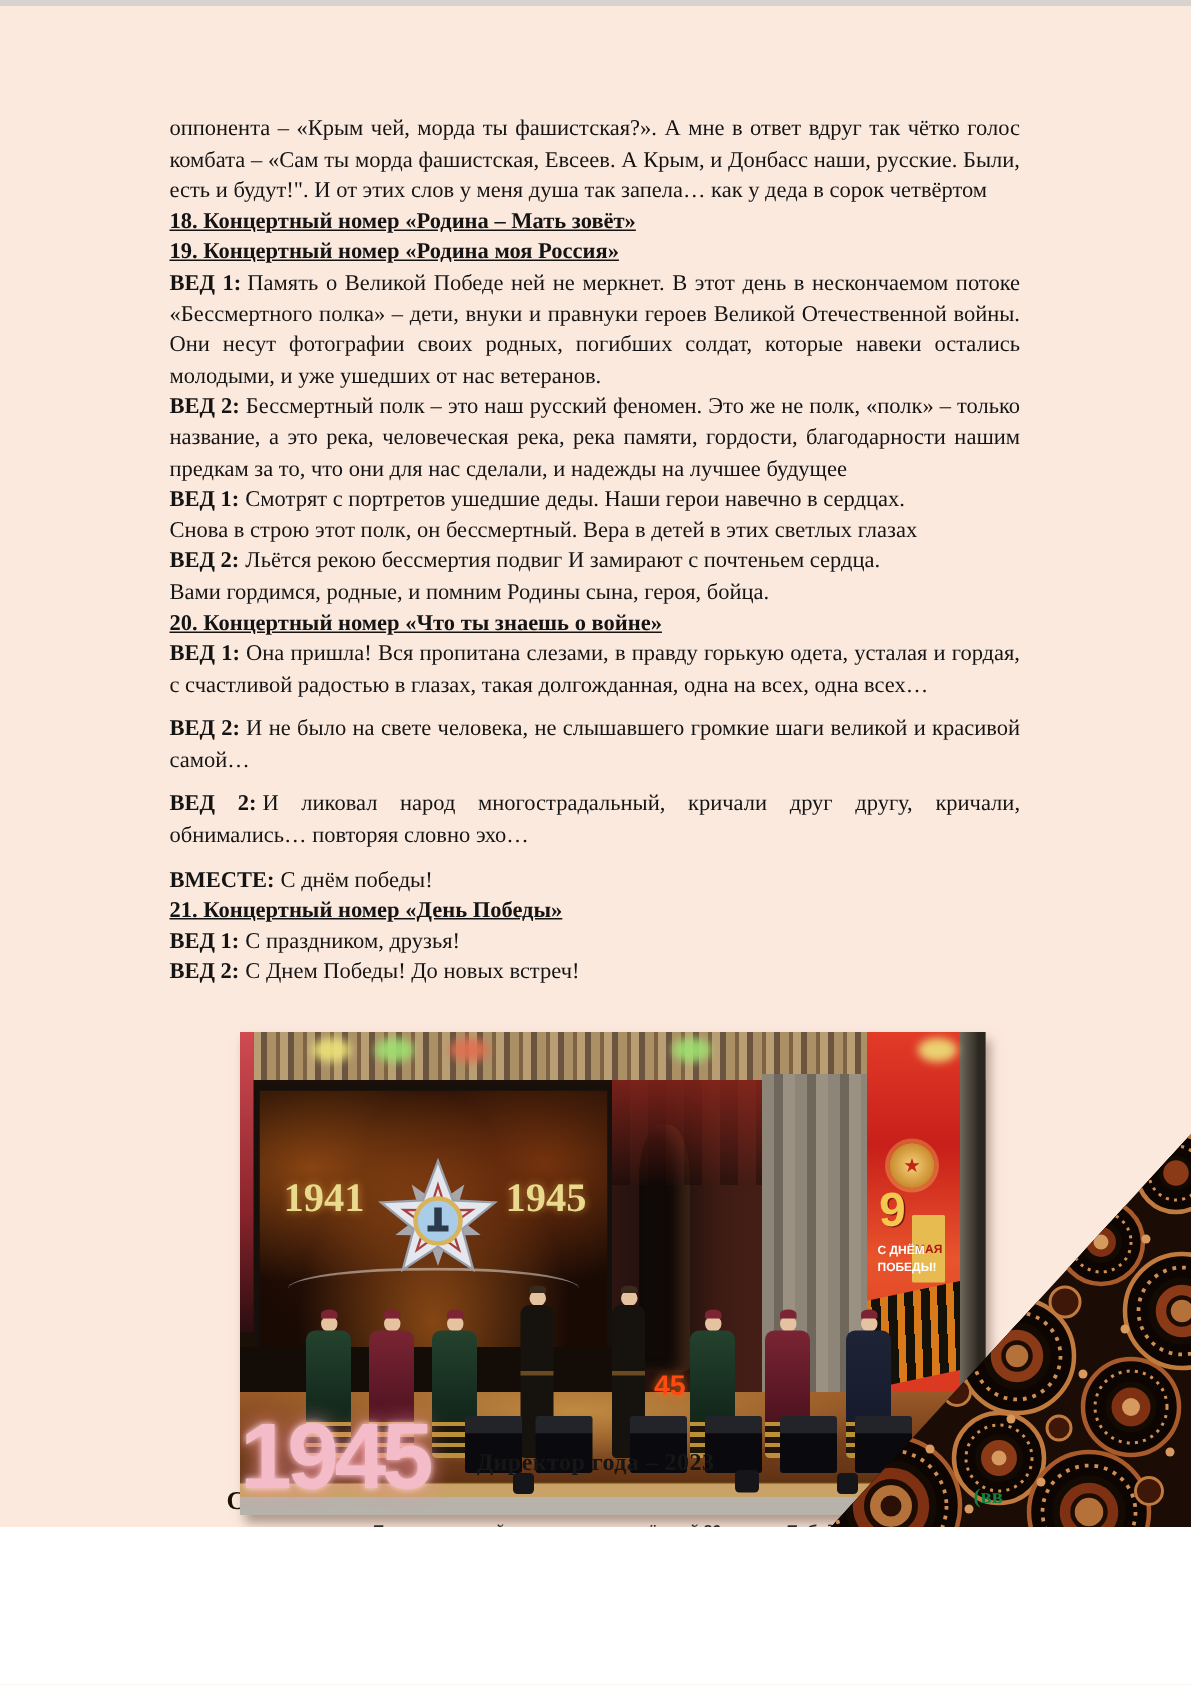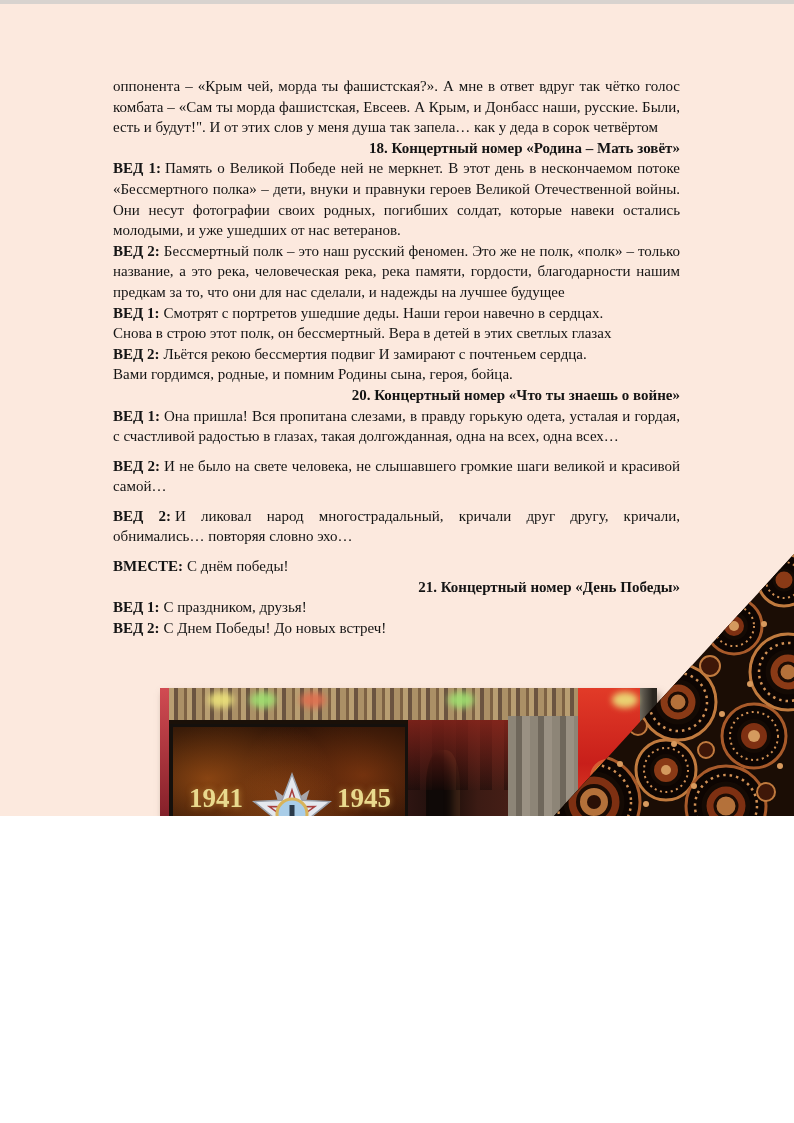--- a/index.html
+++ b/index.html
@@ -1,24 +1,24 @@
 <!DOCTYPE html>
 <html><head>
 <meta charset="utf-8">
 <style>
   html,body{margin:0;padding:0;}
-  .page{position:relative;width:794px;height:816px;background:#fce9de;overflow:hidden;
+  .page{position:relative;width:794px;height:1018px;background:#fce9de;overflow:hidden;
         font-family:"Liberation Serif", serif;color:#141414;}
   .top-strip{position:absolute;left:0;top:0;width:794px;height:4px;background:#d8d3cf;}
 
   
   .doc{position:absolute;left:113px;top:76px;width:567px;font-size:15px;line-height:20.6px;}
   .blk{margin:0;}
   .blk.p{text-align:justify;}
-  .blk.h{text-align:right;font-weight:bold;}
+  .blk.h{text-align:left;font-weight:bold;text-decoration:underline;}
   .blk.gap{margin-top:9px;}
   .lbl{font-weight:bold;}
   .lbl:not(:empty){padding-right:4px;margin-top:25px;}
 
   
   .frag{position:absolute;font-family:"Liberation Serif",serif;font-weight:bold;color:#1a1208;}
   .frag-left{left:151px;top:991px;font-size:17px;z-index:4;}
   .frag-right{left:649px;top:991px;font-size:14px;z-index:9;color:#15803d;}
   .frag-center{left:0;top:967px;width:794px;text-align:center;font-size:16px;z-index:6;color:#161616;letter-spacing:.3px;}
 
@@ -110,20 +110,21 @@
 </style>
 </head>
 <body>
 
 <div class="page">
   <div class="top-strip"></div>
 
   <div class="doc">
     <p class="blk p"><b class="lbl"></b><span>оппонента – «Крым чей, морда ты фашистская?». А мне в ответ вдруг так чётко голос комбата – «Сам ты морда фашистская, Евсеев. А Крым, и Донбасс наши, русские. Были, есть и будут!". И от этих слов у меня душа так запела… как у деда в сорок четвёртом</span></p>
     <p class="blk h"><span>18. Концертный номер «Родина – Мать зовёт»</span></p>
+    <p class="blk h"><span>19. Концертный номер «Родина моя Россия»</span></p>
     <p class="blk p"><b class="lbl">ВЕД 1:</b><span>Память о Великой Победе ней не меркнет. В этот день в нескончаемом потоке «Бессмертного полка» – дети, внуки и правнуки героев Великой Отечественной войны. Они несут фотографии своих родных, погибших солдат, которые навеки остались молодыми, и уже ушедших от нас ветеранов.</span></p>
     <p class="blk p"><b class="lbl">ВЕД 2:</b><span>Бессмертный полк – это наш русский феномен. Это же не полк, «полк» – только название, а это река, человеческая река, река памяти, гордости, благодарности нашим предкам за то, что они для нас сделали, и надежды на лучшее будущее</span></p>
     <p class="blk p"><b class="lbl">ВЕД 1:</b><span>Смотрят с портретов ушедшие деды. Наши герои навечно в сердцах.</span></p>
     <p class="blk p"><b class="lbl"></b><span>Снова в строю этот полк, он бессмертный. Вера в детей в этих светлых глазах</span></p>
     <p class="blk p"><b class="lbl">ВЕД 2:</b><span>Льётся рекою бессмертия подвиг И замирают с почтеньем сердца.</span></p>
     <p class="blk p"><b class="lbl"></b><span>Вами гордимся, родные, и помним Родины сына, героя, бойца.</span></p>
     <p class="blk h"><span>20. Концертный номер «Что ты знаешь о войне»</span></p>
     <p class="blk p"><b class="lbl">ВЕД 1:</b><span>Она пришла! Вся пропитана слезами, в правду горькую одета, усталая и гордая, с счастливой радостью в глазах, такая долгожданная, одна на всех, одна всех…</span></p>
     <p class="blk p gap"><b class="lbl">ВЕД 2:</b><span>И не было на свете человека, не слышавшего громкие шаги великой и красивой самой…</span></p>
     <p class="blk p gap"><b class="lbl">ВЕД 2:</b><span>И ликовал народ многострадальный, кричали друг другу, кричали, обнимались… повторяя словно эхо…</span></p>

